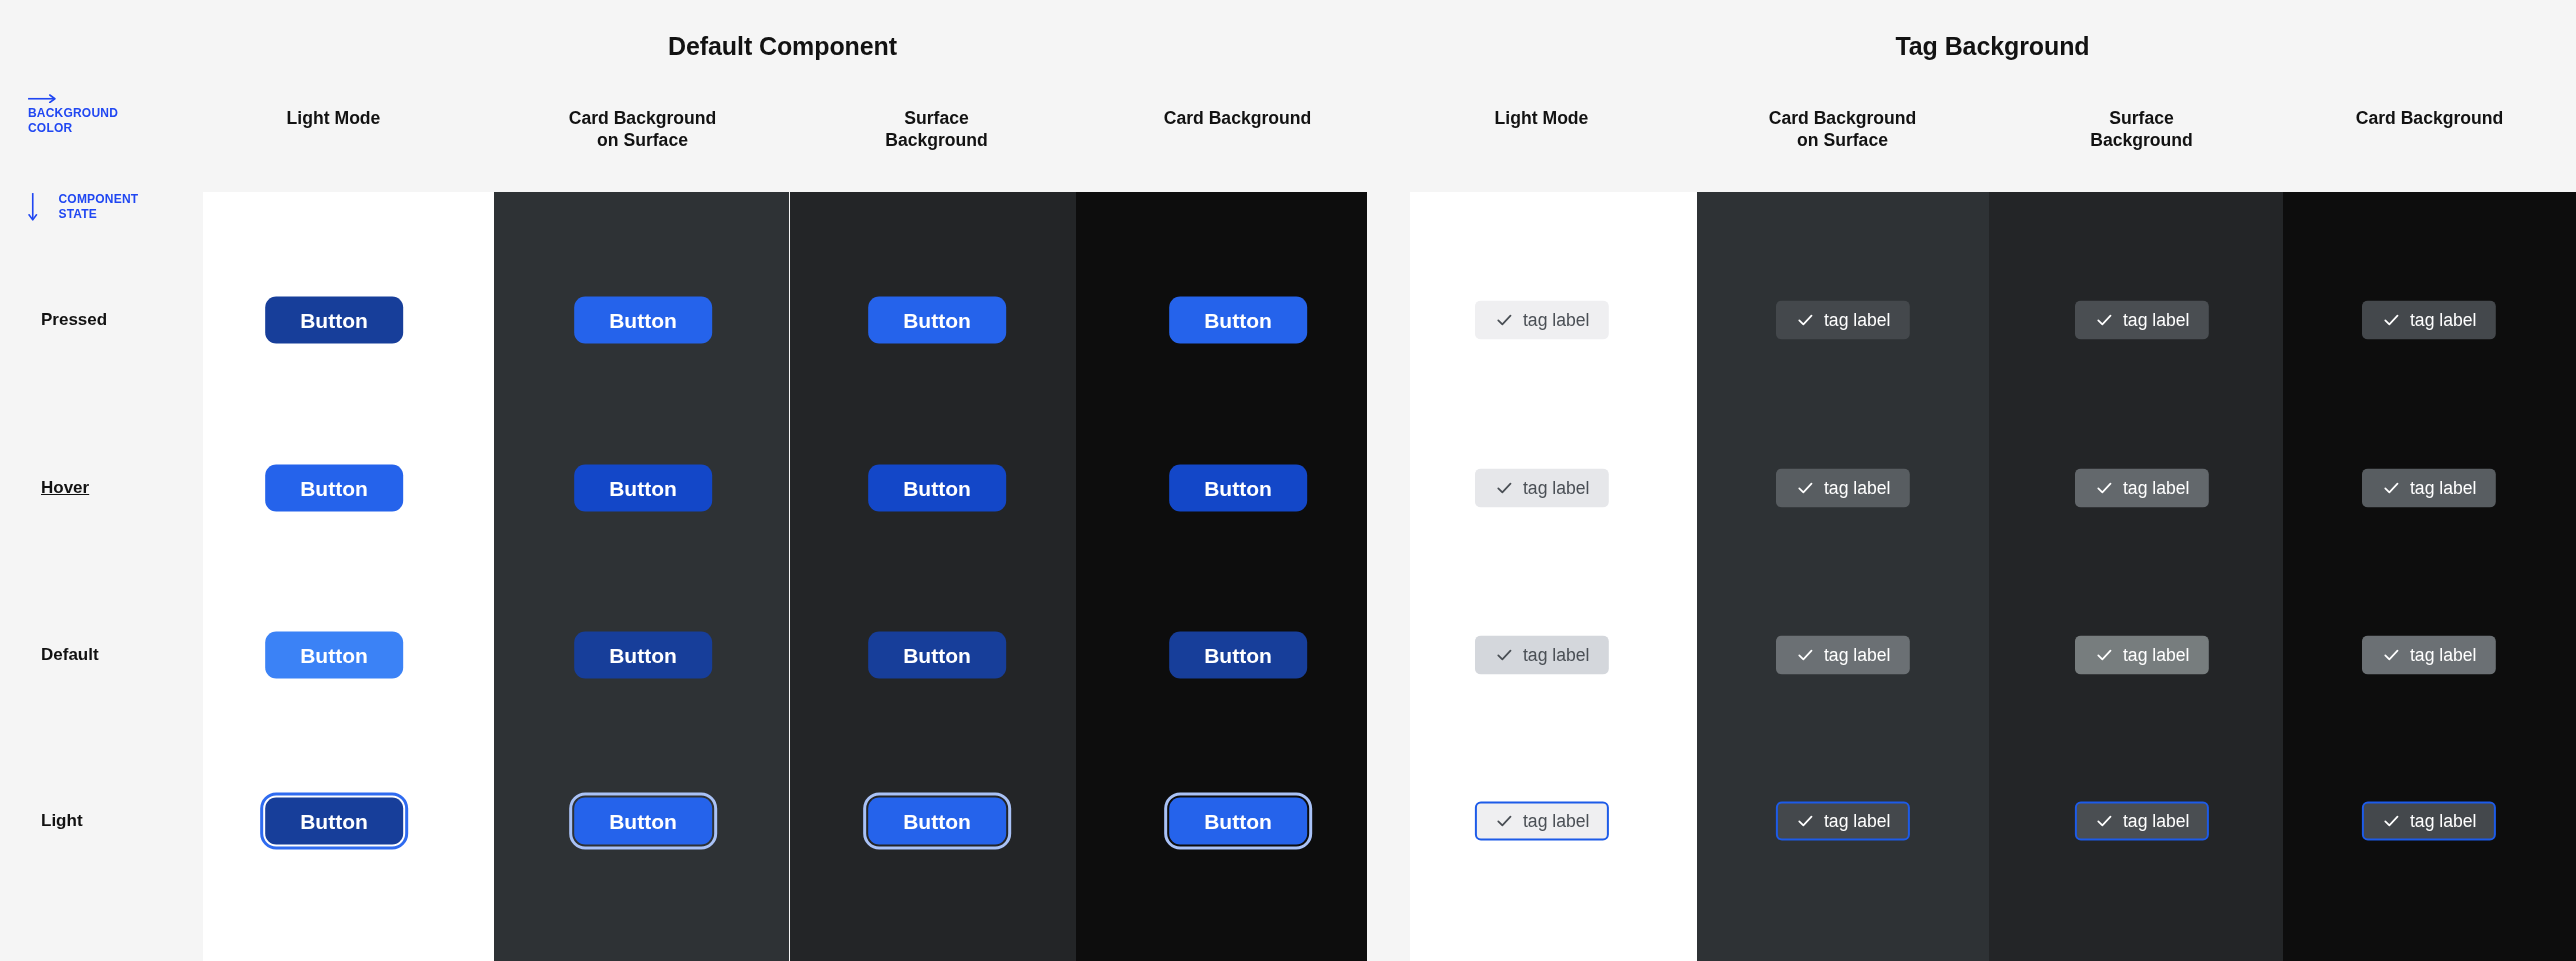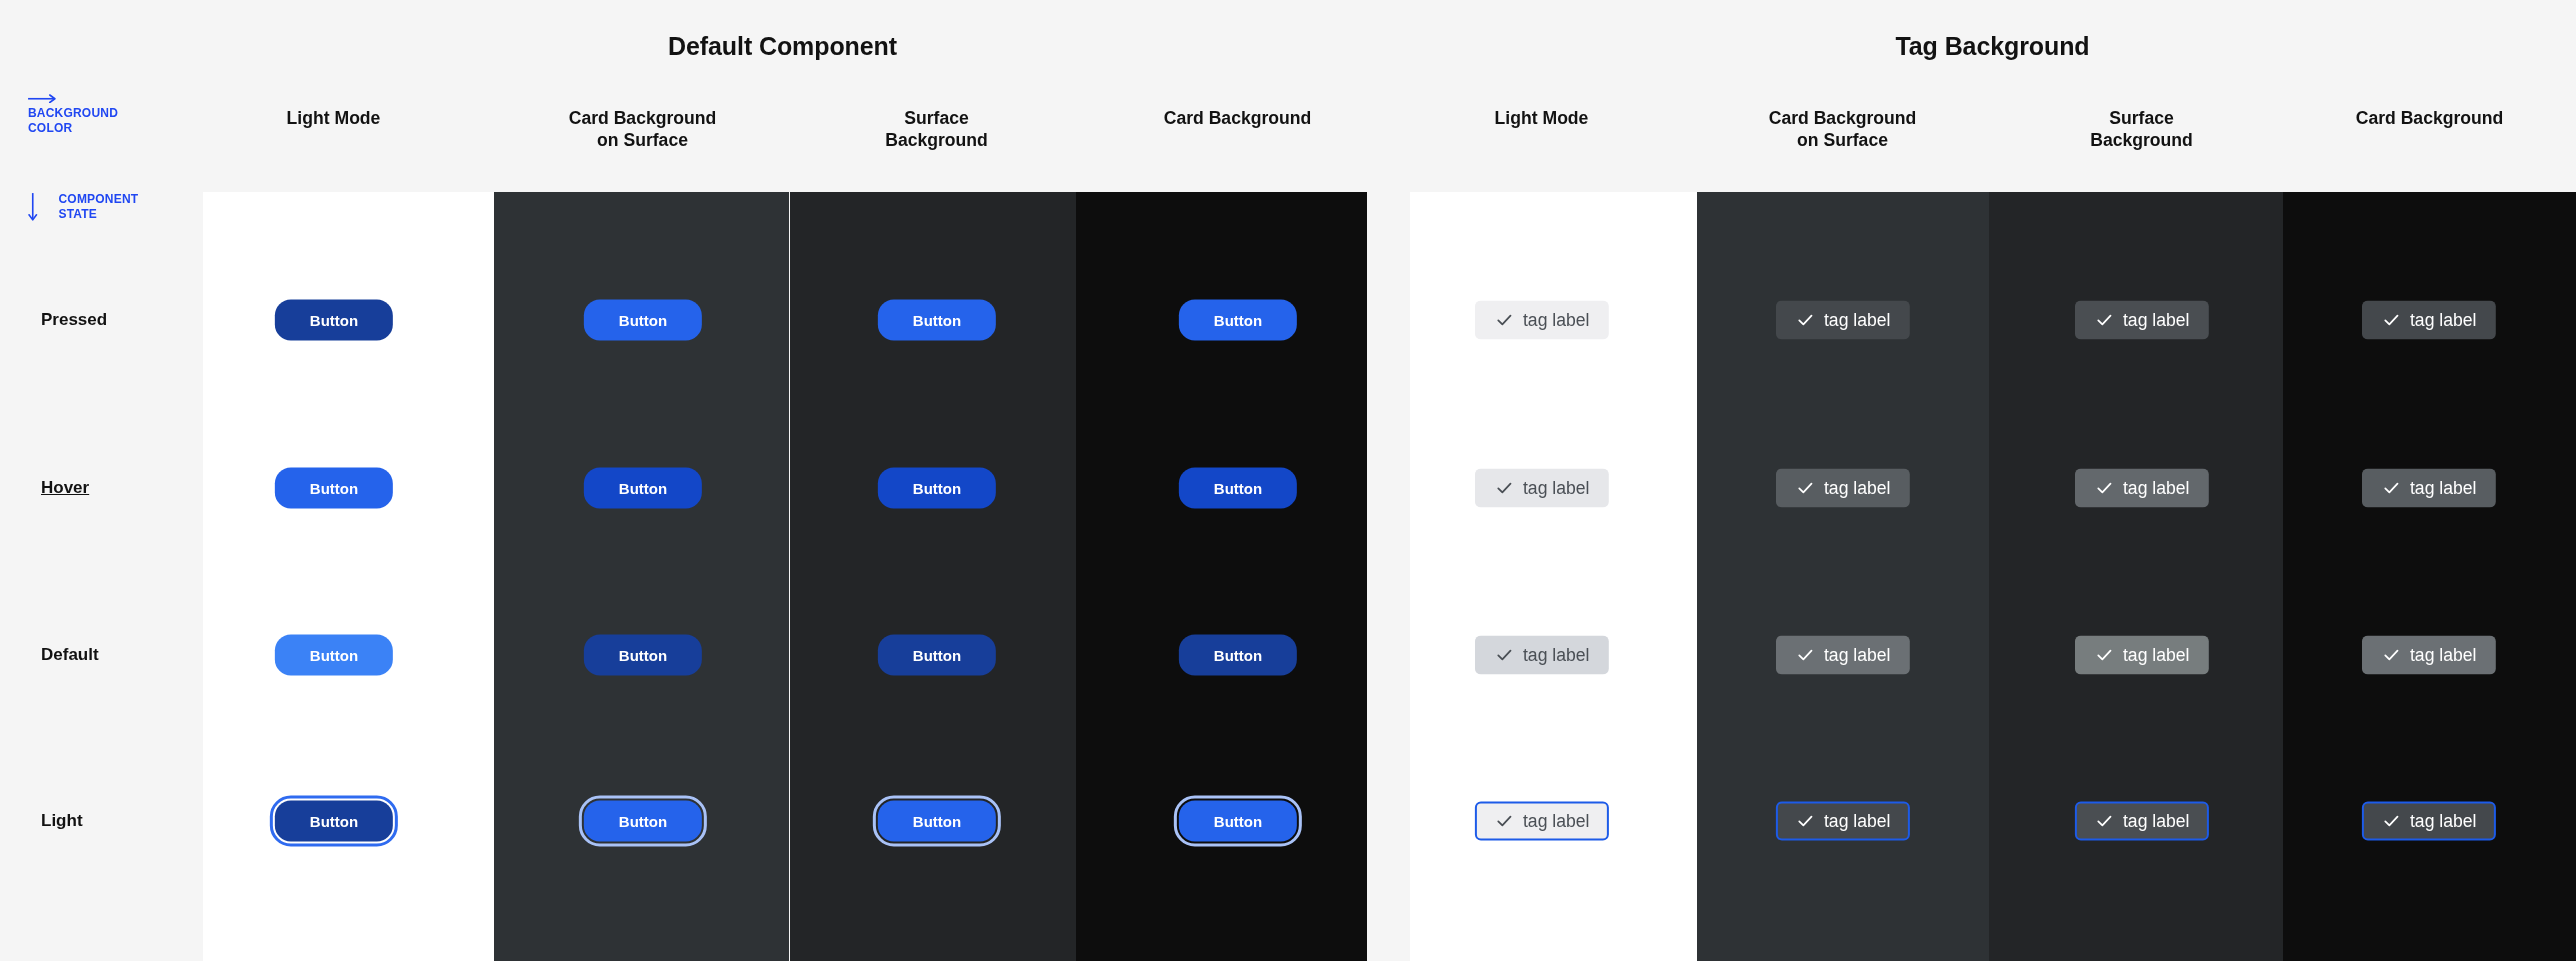--- a/index.html
+++ b/index.html
@@ -56,22 +56,22 @@
   .cell {
     position: absolute;
     display: flex; align-items: center; justify-content: center;
     transform: translate(-50%, -50%);
   }
 
   
   .btn {
     display: inline-flex; align-items: center; justify-content: center;
     padding: 13px 35px;
-    border-radius: 16px;
-    font-size: 15px; font-weight: 700; color: #FFFFFF;
+    border-radius: 11px;
+    font-size: 21px; font-weight: 700; color: #FFFFFF;
     line-height: 1; white-space: nowrap;
     border: none;
   }
   .btn.focus { outline-style: solid; outline-offset: 2.7px; }
 
   
   .tag {
     display: inline-flex; align-items: center; gap: 9.5px;
     padding: 8px 17.6px;
     border-radius: 6px;

